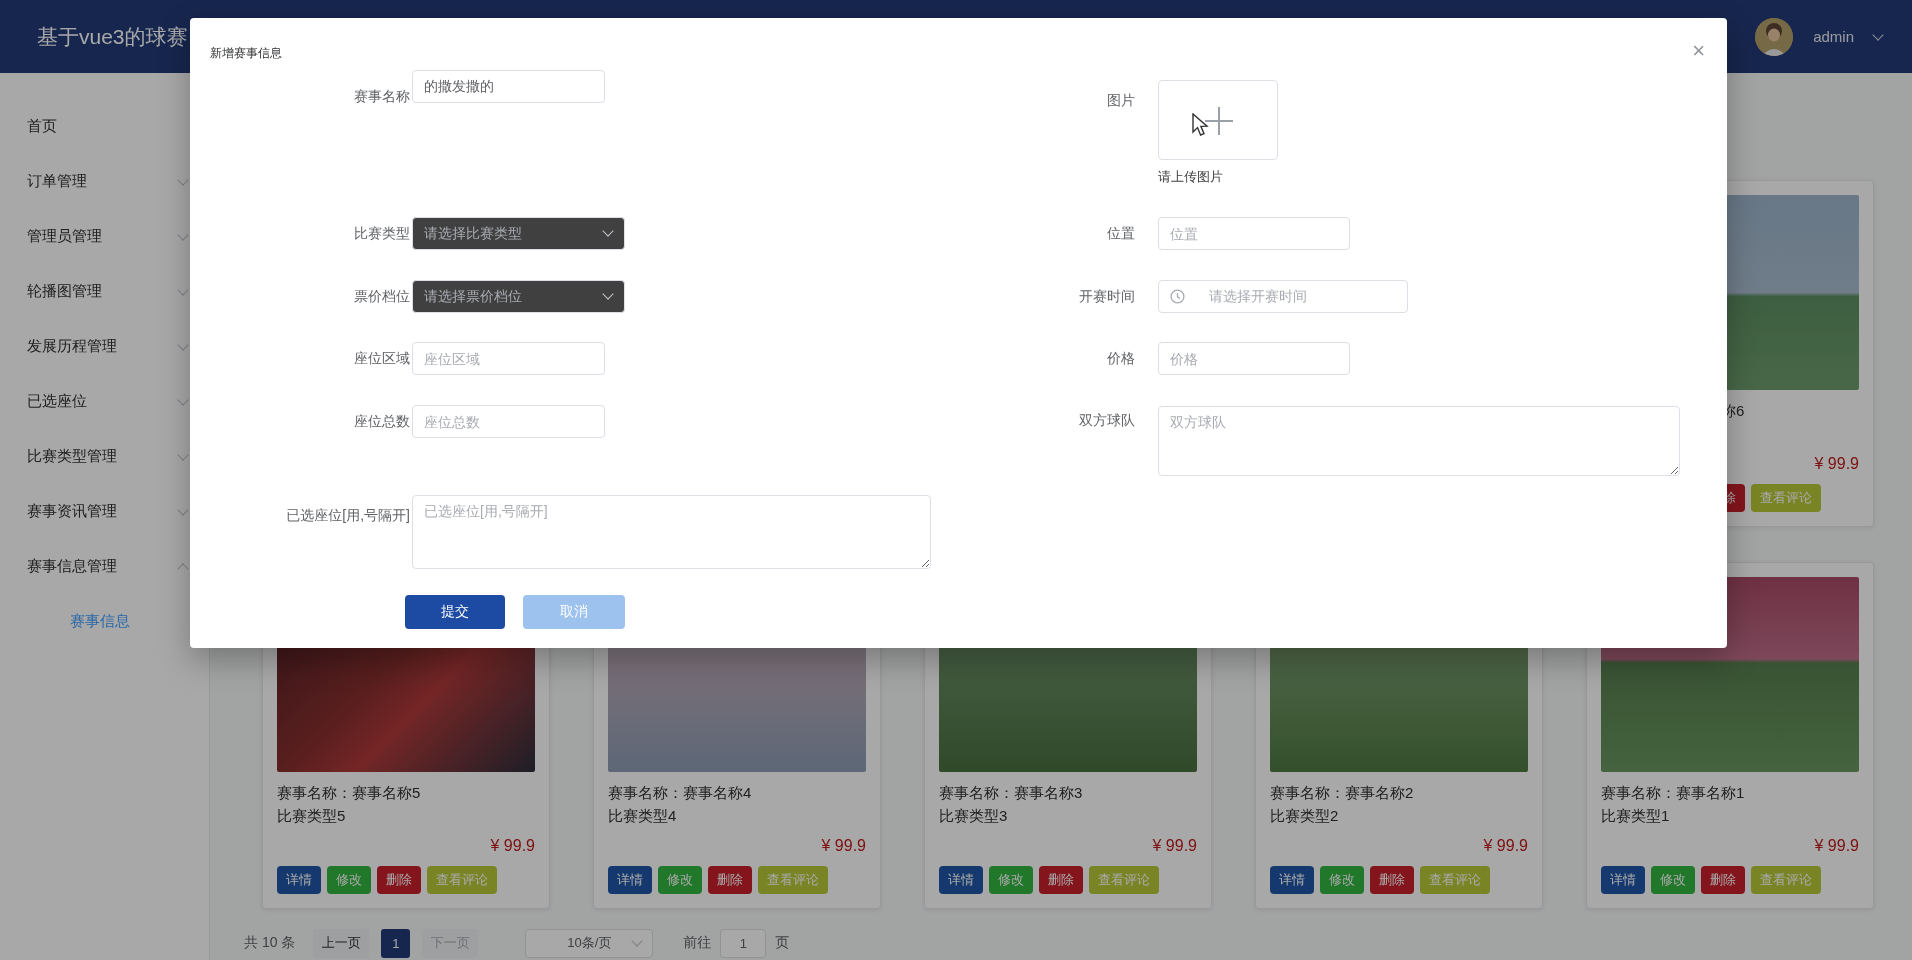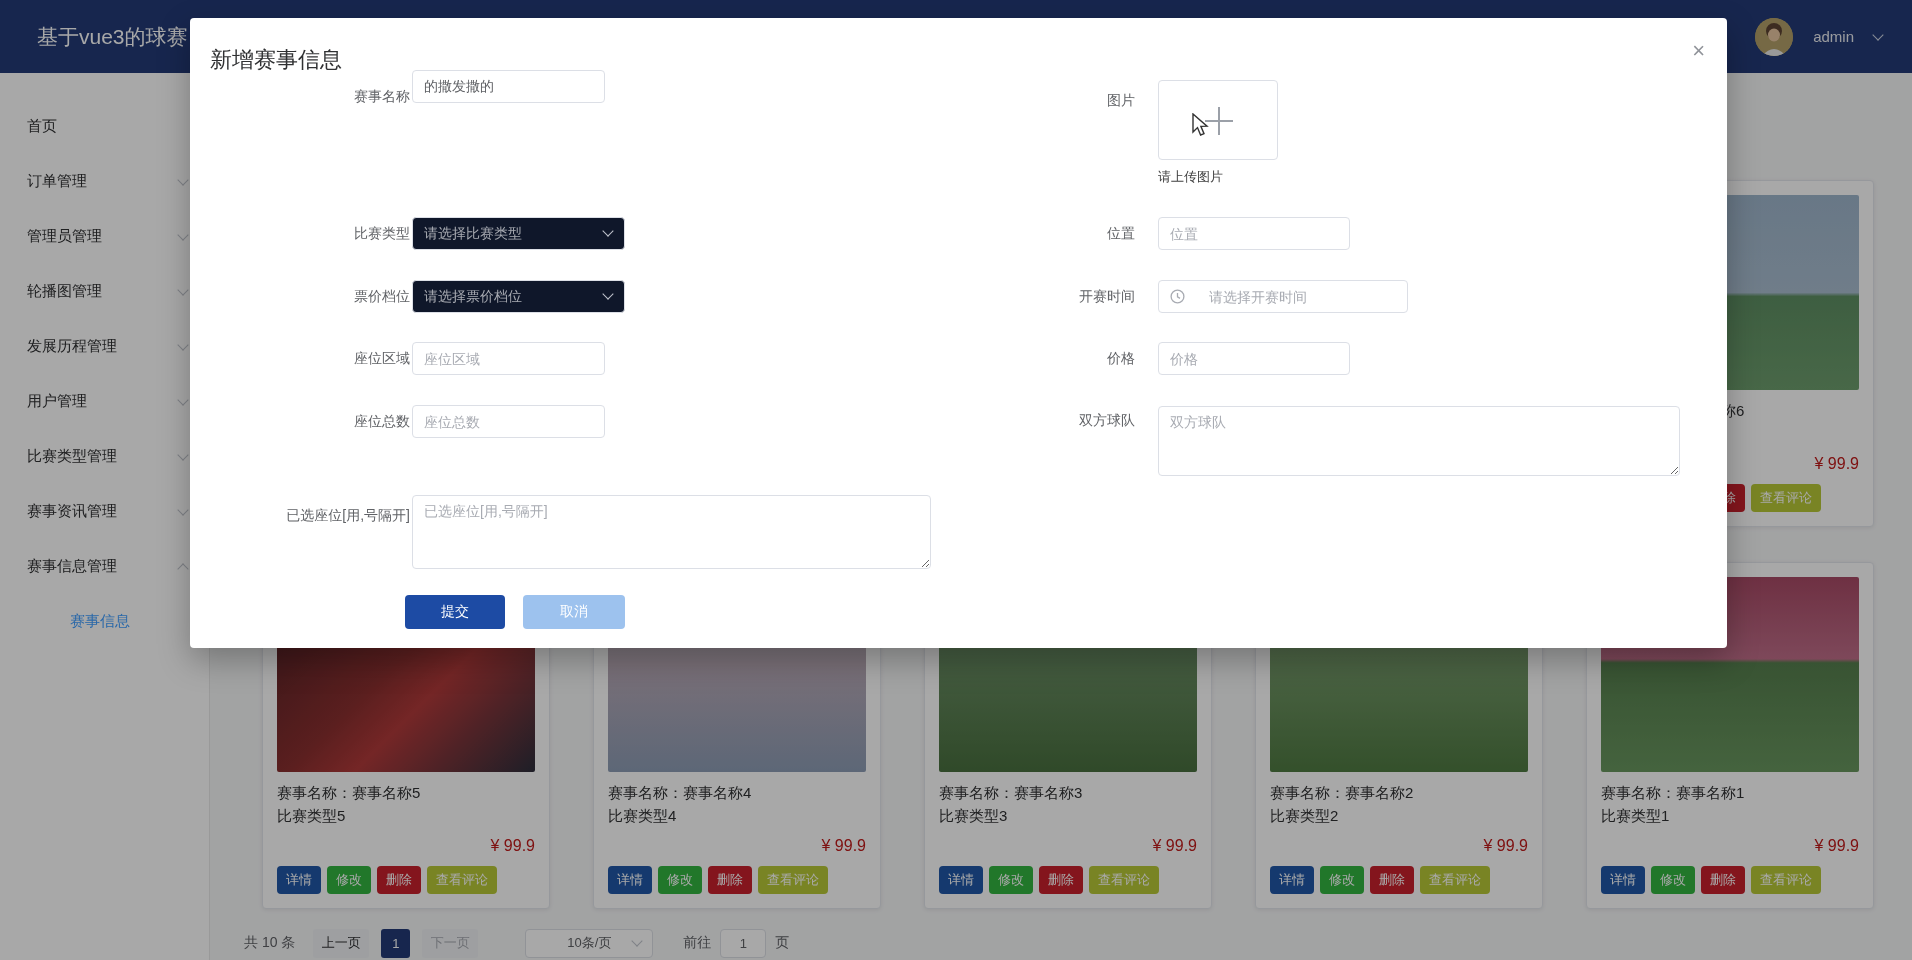--- a/index.html
+++ b/index.html
@@ -54,37 +54,37 @@
   .pg-cur { width:29px; height:29px; background:#233b77; color:#ffffff; border-radius:3px; display:flex; align-items:center; justify-content:center; font-size:13px; margin-right:12px; cursor:pointer; }
   .pg-btn.disabled { color:#a8abb2; cursor:default; }
   .pg-select { position:relative; width:128px; height:29px; border:1px solid #dcdfe6; border-radius:4px; background:#fff; margin-left:35px; display:flex; align-items:center; justify-content:center; font-size:13px; color:#606266; cursor:pointer; }
   .pg-select .chev { position:absolute; right:11px; top:10px; }
   .pg-goto { margin-left:30px; display:flex; align-items:center; gap:9px; }
   .pg-input { width:46px; height:29px; border:1px solid #dcdfe6; border-radius:4px; text-align:center; font-size:13px; color:#606266; font-family:inherit; }
 
   
   .overlay { position:absolute; inset:0; background:rgba(0,0,0,.34); z-index:50; }
   .modal { position:absolute; left:190px; top:18px; width:1537px; height:630px; background:#ffffff; border-radius:4px; box-shadow:0 12px 32px rgba(0,0,0,.28); z-index:60; }
-  .m-title { position:absolute; left:20px; top:27px; font-size:22px; color:#303133; }
+  .m-title { position:absolute; left:20px; top:27px; font-size:12px; color:#303133; }
   .m-close { position:absolute; right:22px; top:22px; font-size:22px; color:#909399; background:none; border:none; cursor:pointer; line-height:1; font-family:inherit; }
   .f-label { position:absolute; width:210px; text-align:right; font-size:14px; color:#606266; line-height:33px; white-space:nowrap; }
   .lcol { left:10px; }
   .rcol { left:735px; }
   .f-ctl { position:absolute; height:33px; border:1px solid #dcdfe6; border-radius:4px; font-size:14px; color:#606266; padding:0 11px; background:#fff; font-family:inherit; }
   .f-ctl::placeholder, .f-ta::placeholder { color:#a8abb2; opacity:1; }
-  .f-select { position:absolute; height:33px; border:1px solid #dcdfe6; border-radius:4px; background:#0f172a; display:flex; align-items:center; padding:0 11px; font-size:14px; color:#a8abb2; cursor:pointer; }
+  .f-select { position:absolute; height:33px; border:1px solid #dcdfe6; border-radius:4px; background:#404040; display:flex; align-items:center; padding:0 11px; font-size:14px; color:#a8abb2; cursor:pointer; }
   .f-select .chev { position:absolute; right:12px; top:12px; }
   .f-ta { position:absolute; border:1px solid #dcdfe6; border-radius:4px; font-size:14px; color:#606266; padding:7px 11px; resize:both; font-family:inherit; background:#fff; }
   .upload-box { position:absolute; left:968px; top:62px; width:120px; height:80px; border:1px solid #dcdfe6; border-radius:4px; background:#fff; cursor:pointer; }
   .plus { position:absolute; left:46px; top:26px; width:28px; height:28px; }
   .plus::before { content:""; position:absolute; left:0; top:13px; width:28px; height:2px; background:#9ba0a8; }
   .plus::after  { content:""; position:absolute; left:13px; top:0; width:2px; height:28px; background:#9ba0a8; }
   .cursor-icon { position:absolute; left:32px; top:32px; }
   .upload-tip { position:absolute; left:968px; top:150px; font-size:13px; color:#404040; }
-  .date-ctl { padding-left:50px; }
+  .date-ctl { padding-left:50px;font-family:Liberation Mono, monospace; }
   .clock-icon { position:absolute; z-index:2; }
   .m-btn { position:absolute; top:577px; width:100px; height:34px; border:none; border-radius:4px; color:#fff; font-size:14px; cursor:pointer; font-family:inherit; }
   .m-submit { left:215px; background:#1d4ba4; }
   .m-cancel { left:333px; width:102px; background:#9dc2ee; }
 </style>
 </head>
 <body>
 
 <div id="app">
 
@@ -127,21 +127,21 @@
           <span>轮播图管理</span>
           <span class="chev down"></span>
         </li>
 
         <li>
           <span>发展历程管理</span>
           <span class="chev down"></span>
         </li>
 
         <li>
-          <span>用户管理</span>
+          <span>已选座位</span>
           <span class="chev down"></span>
         </li>
 
         <li>
           <span>比赛类型管理</span>
           <span class="chev down"></span>
         </li>
 
         <li>
           <span>赛事资讯管理</span>

